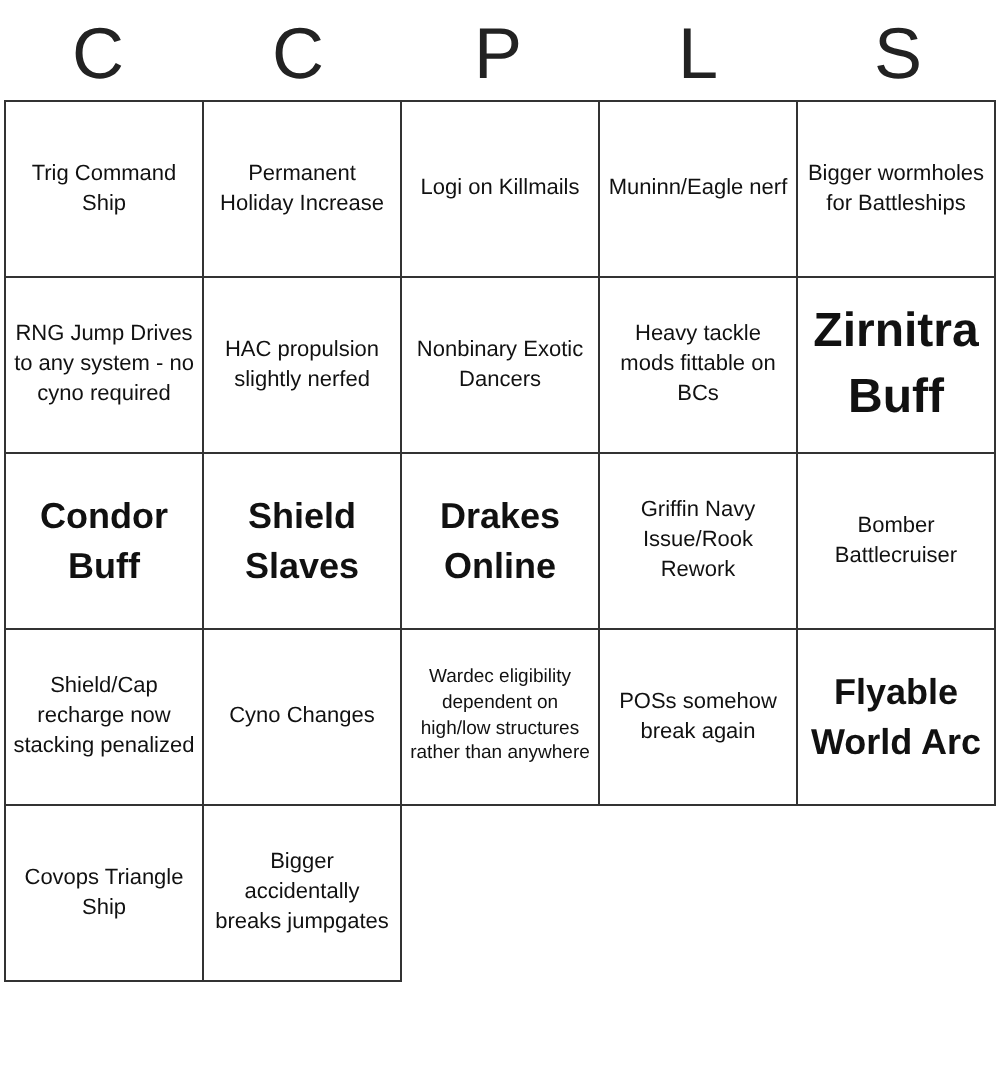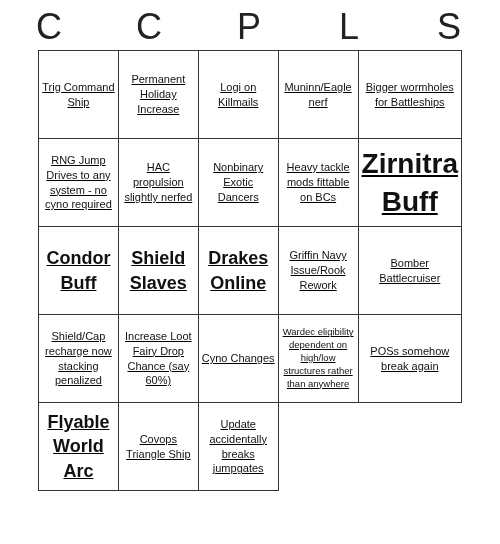--- a/index.html
+++ b/index.html
@@ -20,47 +20,46 @@
     }
     .bingo-title-cell {
       flex: 1;
       text-align: center;
       font-size: 36px;
       font-weight: 300;
       color: #222;
       letter-spacing: 2px;
     }
     .bingo-grid {
-      width: 424px;
+      width: 496px;
       border-left: 1.5px solid #333;
       border-top: 1.5px solid #333;
       display: grid;
       grid-template-columns: repeat(5, 1fr);
       grid-template-rows: repeat(5, 1fr);
-      text-decoration: underline;
     }
     .bingo-cell {
       border-right: 1.5px solid #333;
       border-bottom: 1.5px solid #333;
       padding: 4px 3px;
       text-align: center;
       font-size: 11px;
       color: #111;
       display: flex;
       align-items: center;
       justify-content: center;
       min-height: 88px;
       line-height: 1.35;
     }
     .bingo-cell.highlight-large {
       font-size: 18px;
       font-weight: bold;
     }
     .bingo-cell.highlight-xl {
-      font-size: 28px;
+      font-size: 24px;
       font-weight: bold;
     }
   </style>
 </head>
 <body>
 
 <div class="bingo-title">
 <div class="bingo-title-cell">C</div>
     <div class="bingo-title-cell">C</div>
     <div class="bingo-title-cell">P</div>
@@ -77,20 +76,19 @@
     <div class="bingo-cell">HAC propulsion slightly nerfed</div>
     <div class="bingo-cell">Nonbinary Exotic Dancers</div>
     <div class="bingo-cell">Heavy tackle mods fittable on BCs</div>
     <div class="bingo-cell highlight-xl">Zirnitra Buff</div>
     <div class="bingo-cell highlight-large">Condor Buff</div>
     <div class="bingo-cell highlight-large">Shield Slaves</div>
     <div class="bingo-cell highlight-large">Drakes Online</div>
     <div class="bingo-cell">Griffin Navy Issue/Rook Rework</div>
     <div class="bingo-cell">Bomber Battlecruiser</div>
     <div class="bingo-cell">Shield/Cap recharge now stacking penalized</div>
-    <div class="bingo-cell">Increase Loot Fairy Drop Chance (say 60%)</div>
     <div class="bingo-cell">Cyno Changes</div>
     <div class="bingo-cell" style="font-size: 9.5px;">Wardec eligibility dependent on high/low structures rather than anywhere</div>
     <div class="bingo-cell">POSs somehow break again</div>
     <div class="bingo-cell highlight-large">Flyable World Arc</div>
     <div class="bingo-cell">Covops Triangle Ship</div>
-    <div class="bingo-cell">Update accidentally breaks jumpgates</div>
+    <div class="bingo-cell">Bigger accidentally breaks jumpgates</div>
   </div>
 
 </body></html>

